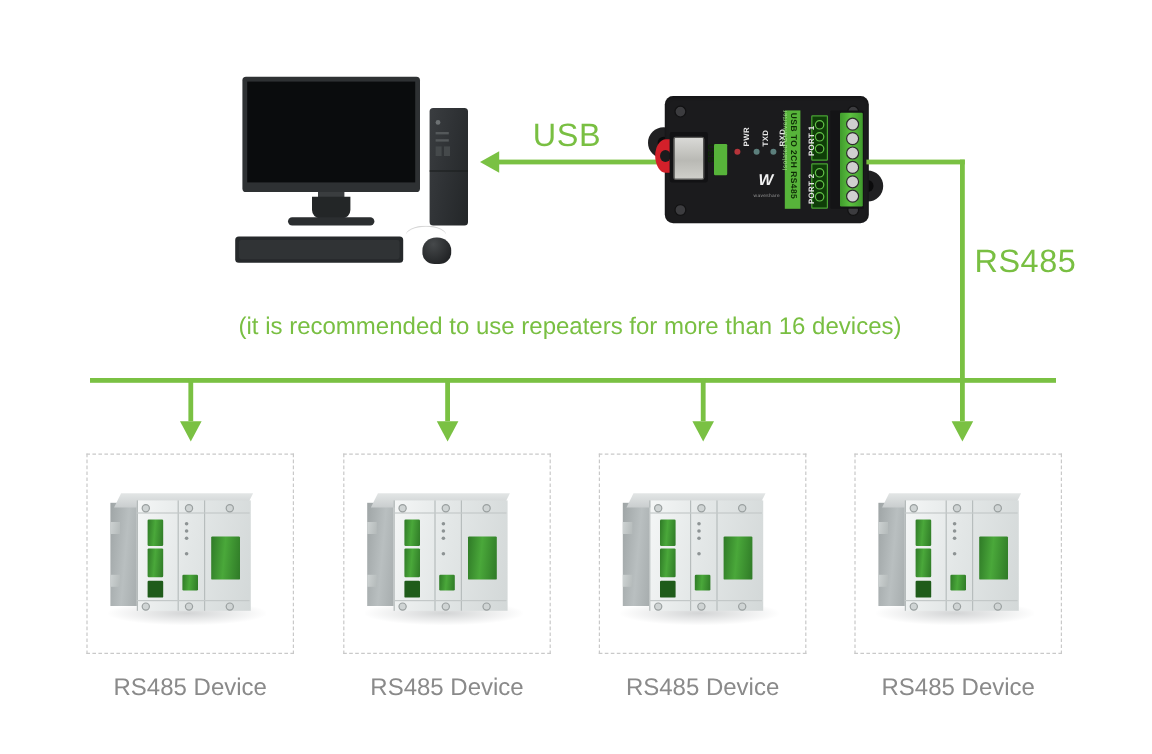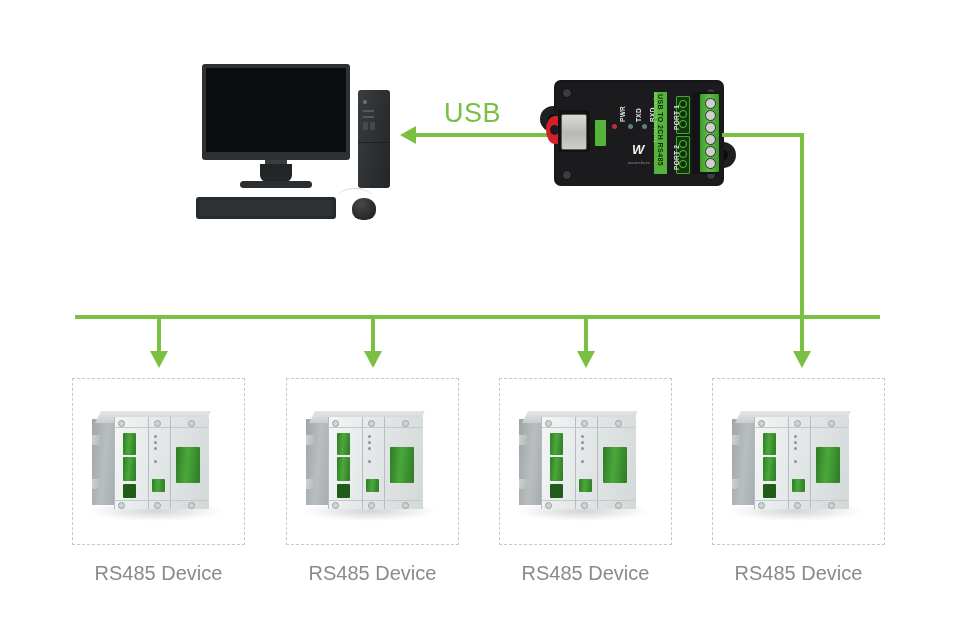--- a/index.html
+++ b/index.html
@@ -178,22 +178,24 @@
     <div class="term-screw" style="left:165px;top:30px;width:9px;height:9px;"></div>
     <div class="term-screw" style="left:165px;top:42px;width:9px;height:9px;"></div>
     <div class="term-screw" style="left:165px;top:54px;width:9px;height:9px;"></div>
     <div class="term-screw" style="left:165px;top:66px;width:9px;height:9px;"></div>
     <div class="term-screw" style="left:165px;top:78px;width:9px;height:9px;"></div>
   </div>
 
   <div class="wire-h" style="left:722px;top:133px;width:82px;"></div>
   <div class="wire-v" style="left:800px;top:133px;height:218px;"></div>
   <div class="arrow-down" style="left:793px;top:351px;"></div>
+  <div class="glabel" style="left:812px;top:203px;">RS485</div>
 
   <div class="note" style="left:140px;top:259px;width:670px;">
+    <div>(it is recommended to use repeaters for more than 16 devices)</div>
   </div>
 
   <div class="wire-h" style="left:75px;top:315px;width:805px;"></div>
 
   <div class="wire-v" style="left:157px;top:315px;height:36px;"></div>
   <div class="arrow-down" style="left:150px;top:351px;"></div>
 
   <div class="wire-v" style="left:371px;top:315px;height:36px;"></div>
   <div class="arrow-down" style="left:364px;top:351px;"></div>
 

